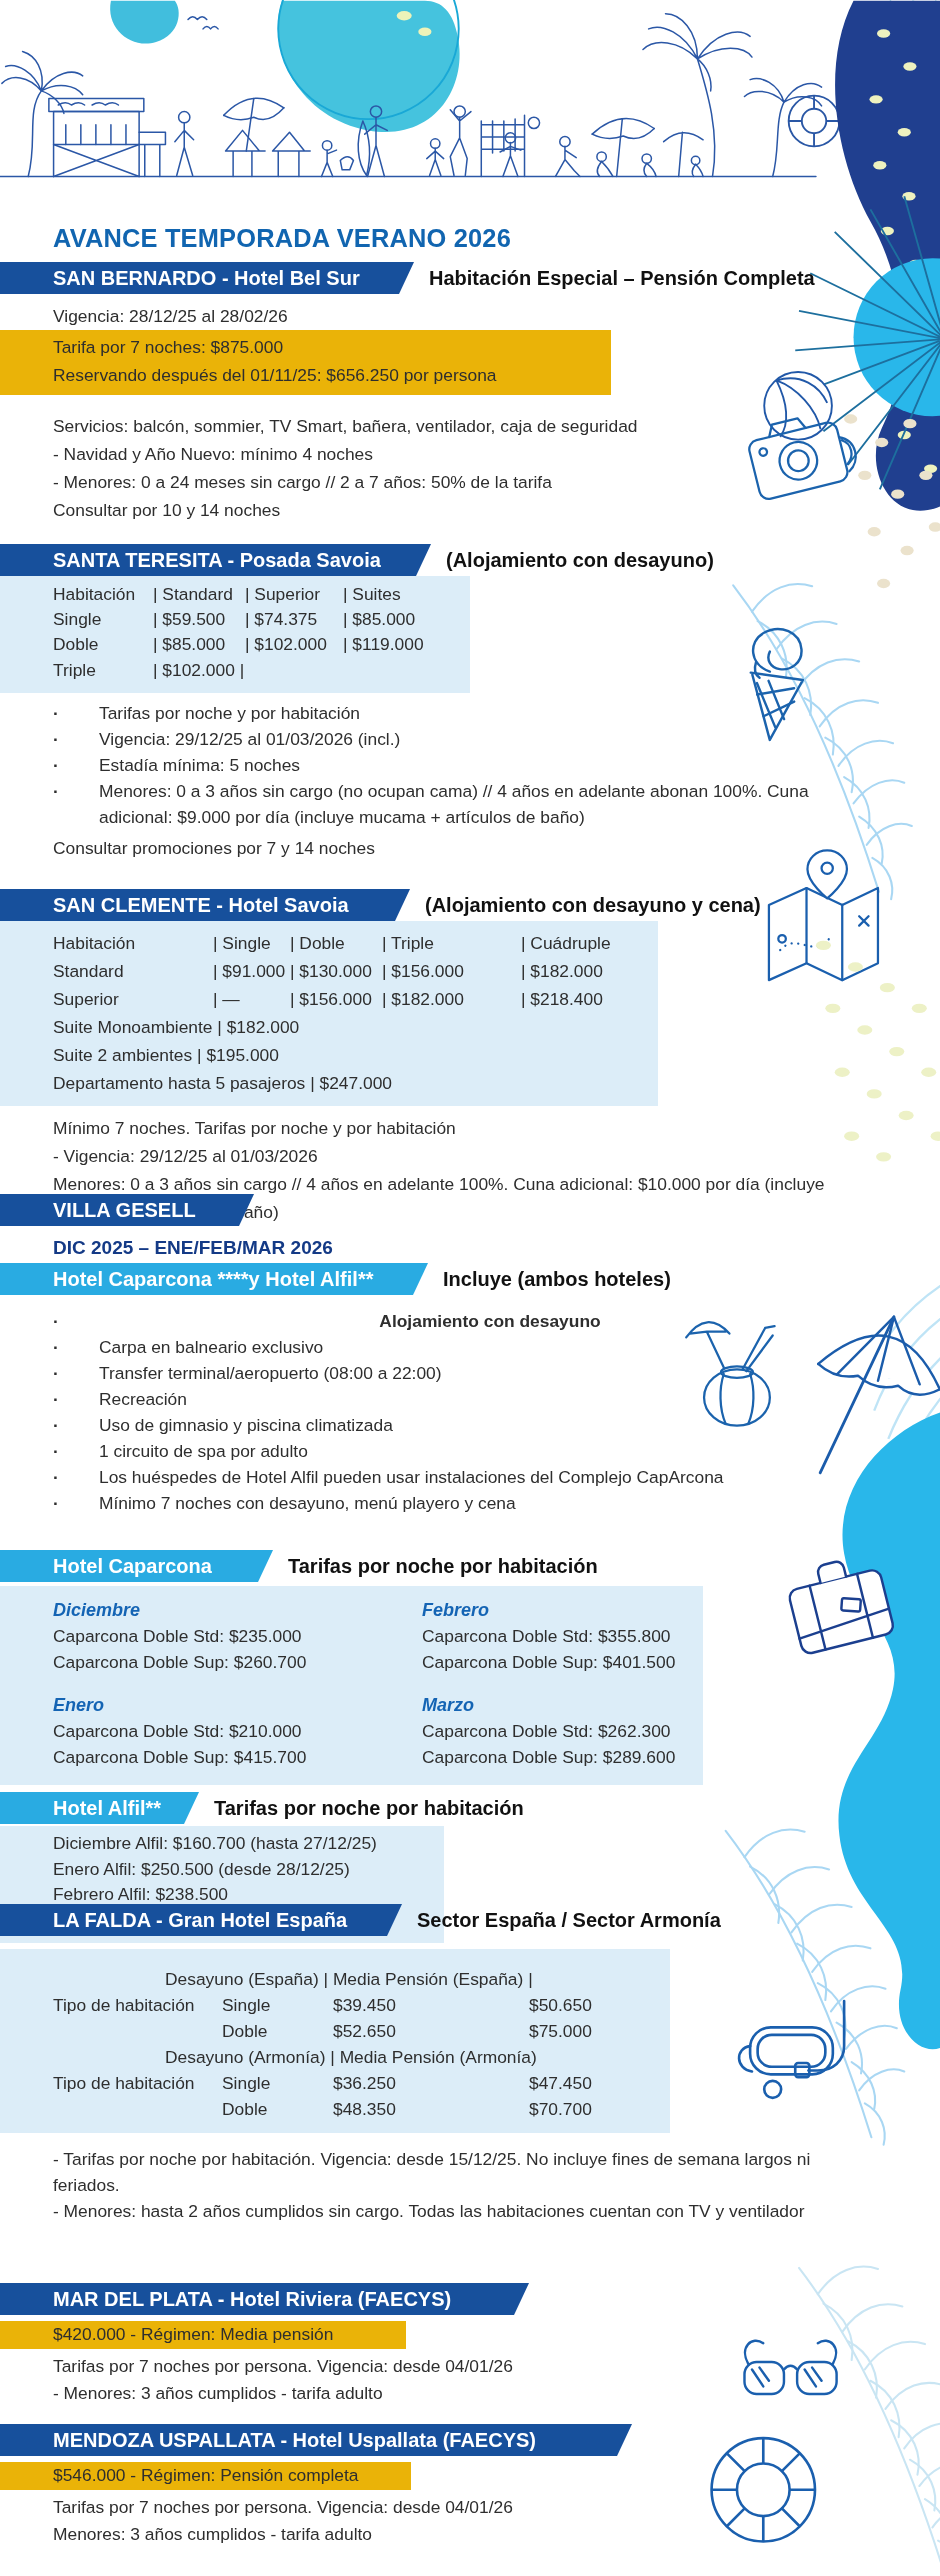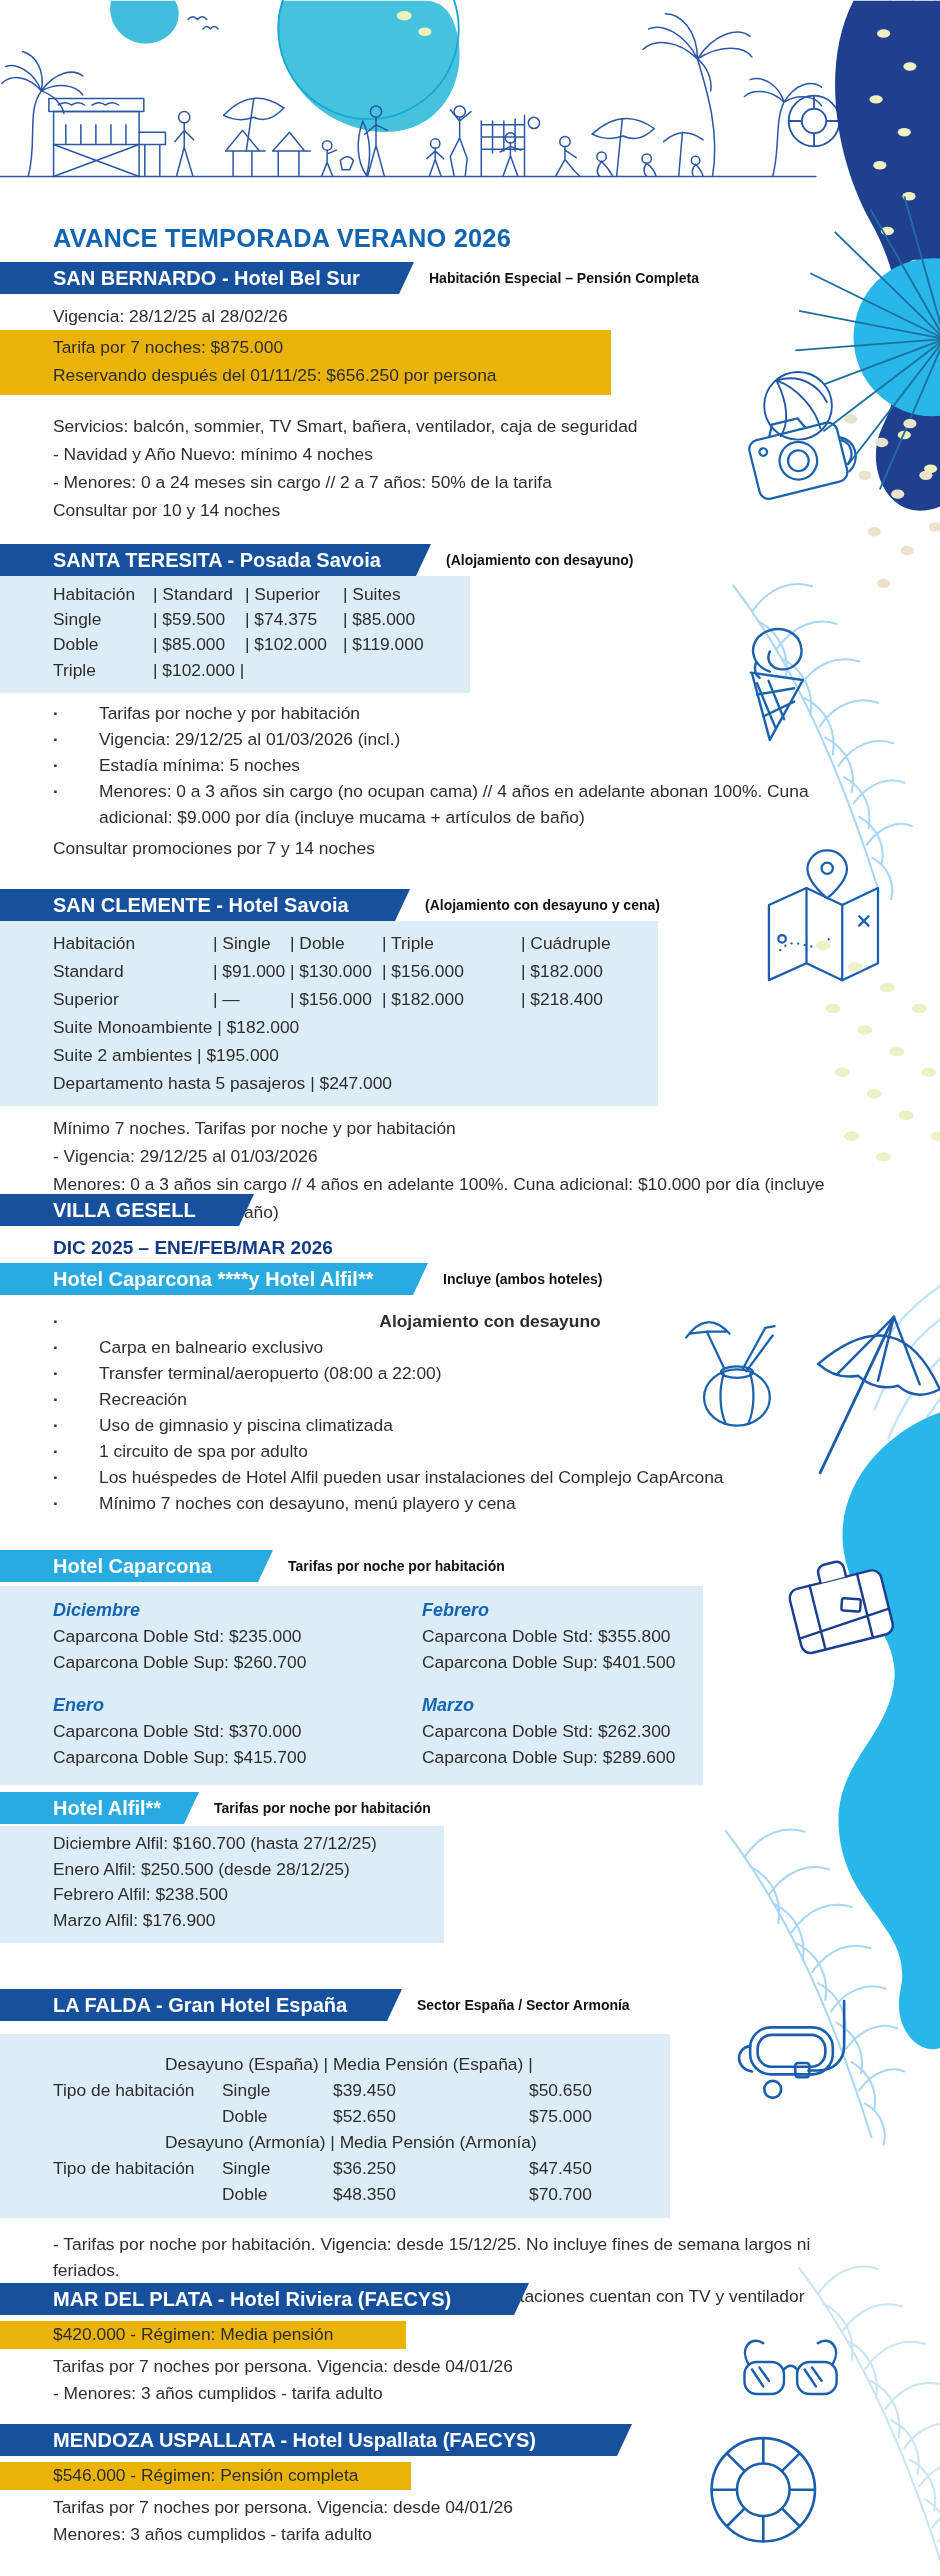--- a/index.html
+++ b/index.html
@@ -10,21 +10,21 @@
   .sec{position:absolute;left:0;width:940px;}
   .pad{padding-left:53px;}
   .page-title{position:absolute;left:53px;top:224px;font-size:25.4px;font-weight:800;
               color:#1165b0;letter-spacing:0.2px;}
   .hrow{display:flex;align-items:center;gap:15px;}
   .banner{height:32px;line-height:32px;color:#fff;font-weight:800;font-size:20px;
           padding-left:53px;box-sizing:border-box;
           clip-path:polygon(0 0,100% 0,calc(100% - 15px) 100%,0 100%);}
   .navy{background:#17509c;}
   .cyan{background:#29abe2;}
-  .subtl{font-weight:800;font-size:14px;color:#111;white-space:nowrap;}
+  .subtl{font-weight:800;font-size:20px;color:#111;white-space:nowrap;}
   .line{font-size:17.4px;line-height:28px;}
   .hl{background:#eab308;}
   .sb-hl{width:611px;padding:3.8px 0 5.6px 53px;box-sizing:border-box;}
   .notes{margin-top:17px;max-width:846px;}
   .st-table{width:470px;box-sizing:border-box;background:#dcedf8;padding:5.6px 0 9.4px 53px;margin-top:0;}
   .st-row{display:grid;grid-template-columns:100px 92px 98px 1fr;font-size:17.4px;line-height:25.4px;}
   .sc-table{width:658px;box-sizing:border-box;background:#dcedf8;padding:7.5px 0 9.4px 53px;}
   .sc-row{display:grid;grid-template-columns:160px 77px 92px 139px 1fr;font-size:17.4px;line-height:28px;}
   .bullets{margin-top:7.5px;max-width:828px;}
   .bullet{display:grid;grid-template-columns:46px 1fr;font-size:17.4px;line-height:26px;}
@@ -481,21 +481,21 @@
           <div class="cap-line">Caparcona Doble Std: $235.000</div>
           <div class="cap-line">Caparcona Doble Sup: $260.700</div>
         </div>
         <div>
           <div class="month-name">Febrero</div>
           <div class="cap-line">Caparcona Doble Std: $355.800</div>
           <div class="cap-line">Caparcona Doble Sup: $401.500</div>
         </div>
         <div>
           <div class="month-name">Enero</div>
-          <div class="cap-line">Caparcona Doble Std: $370.000</div>
+          <div class="cap-line">Caparcona Doble Std: $210.000</div>
           <div class="cap-line">Caparcona Doble Sup: $415.700</div>
         </div>
         <div>
           <div class="month-name">Marzo</div>
           <div class="cap-line">Caparcona Doble Std: $262.300</div>
           <div class="cap-line">Caparcona Doble Sup: $289.600</div>
         </div>
       </div>
     </div>
 
@@ -507,21 +507,21 @@
         <span class="subtl">Tarifas por noche por habitación</span>
       </div>
       <div class="alfil-block">
         <div class="line">Diciembre Alfil: $160.700 (hasta 27/12/25)</div>
         <div class="line">Enero Alfil: $250.500 (desde 28/12/25)</div>
         <div class="line">Febrero Alfil: $238.500</div>
         <div class="line">Marzo Alfil: $176.900</div>
       </div>
     </div>
 
-    <div class="sec" style="top:1989px">
+    <div class="sec" style="top:1904px">
       <div class="hrow">
         <div class="banner navy" style="width:402px">
           <span>LA FALDA - Gran Hotel España</span>
         </div>
         <span class="subtl">Sector España / Sector Armonía</span>
       </div>
       <div class="lf-table">
         <div class="lf-head">Desayuno (España) | Media Pensión (España) |</div>
         <div class="lf-row">
           <span>Tipo de habitación</span>

